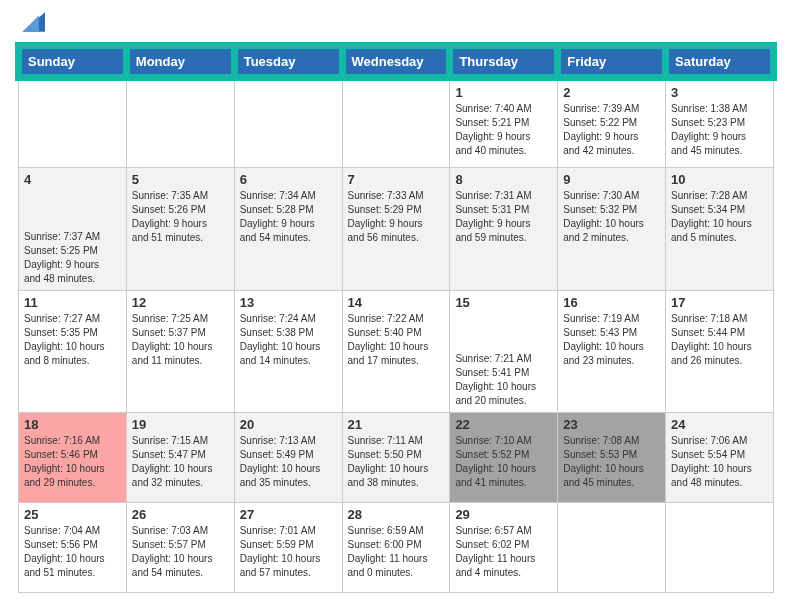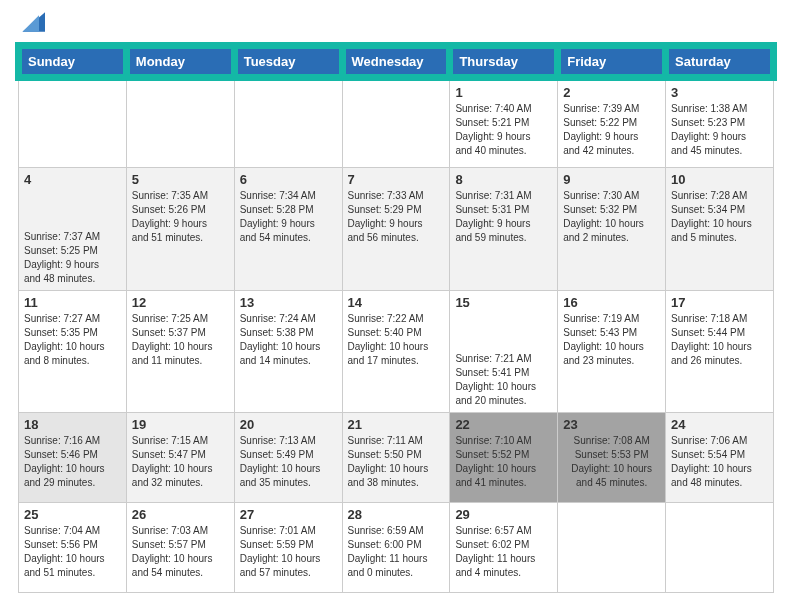--- a/index.html
+++ b/index.html
@@ -243,21 +243,21 @@
         </td>
         <td>
           <div class="day-number">17</div>
           <div class="day-info" style="white-space: pre-line;">Sunrise: 7:18 AM
 Sunset: 5:44 PM
 Daylight: 10 hours
 and 26 minutes.</div>
         </td>
       </tr>
       <tr>
-        <td style="background: #e5e5e5; margin-top: 27px;">
+        <td style="background: #fca5a5; margin-top: 27px;">
           <div class="day-number">18</div>
           <div class="day-info" style="white-space: pre-line;">Sunrise: 7:16 AM
 Sunset: 5:46 PM
 Daylight: 10 hours
 and 29 minutes.</div>
         </td>
         <td style="background: rgb(242, 242, 242);">
           <div class="day-number">19</div>
           <div class="day-info" style="white-space: pre-line;">Sunrise: 7:15 AM
 Sunset: 5:47 PM
@@ -280,21 +280,21 @@
         </td>
         <td style="background: #a3a3a3;">
           <div class="day-number">22</div>
           <div class="day-info" style="white-space: pre-line;">Sunrise: 7:10 AM
 Sunset: 5:52 PM
 Daylight: 10 hours
 and 41 minutes.</div>
         </td>
         <td style="background: #a3a3a3;">
           <div class="day-number">23</div>
-          <div class="day-info" style="white-space: pre-line; text-align: center;">Sunrise: 7:08 AM
+          <div class="day-info" style="white-space: pre-line;">Sunrise: 7:08 AM
 Sunset: 5:53 PM
 Daylight: 10 hours
 and 45 minutes.</div>
         </td>
         <td style="background: rgb(242, 242, 242);">
           <div class="day-number">24</div>
           <div class="day-info" style="white-space: pre-line;">Sunrise: 7:06 AM
 Sunset: 5:54 PM
 Daylight: 10 hours
 and 48 minutes.</div>

